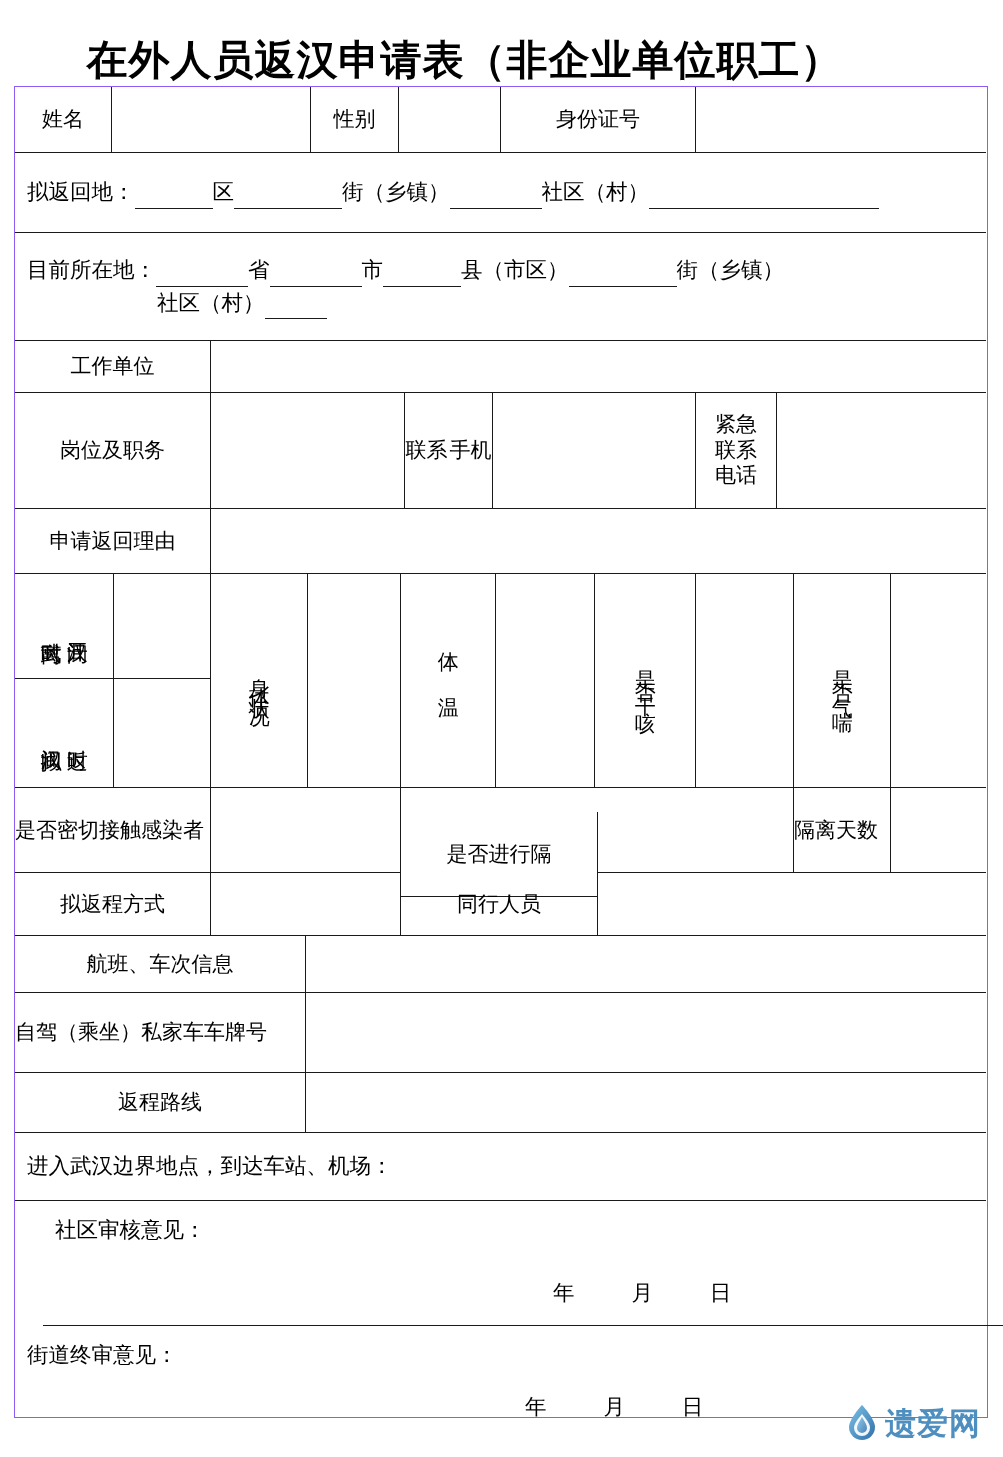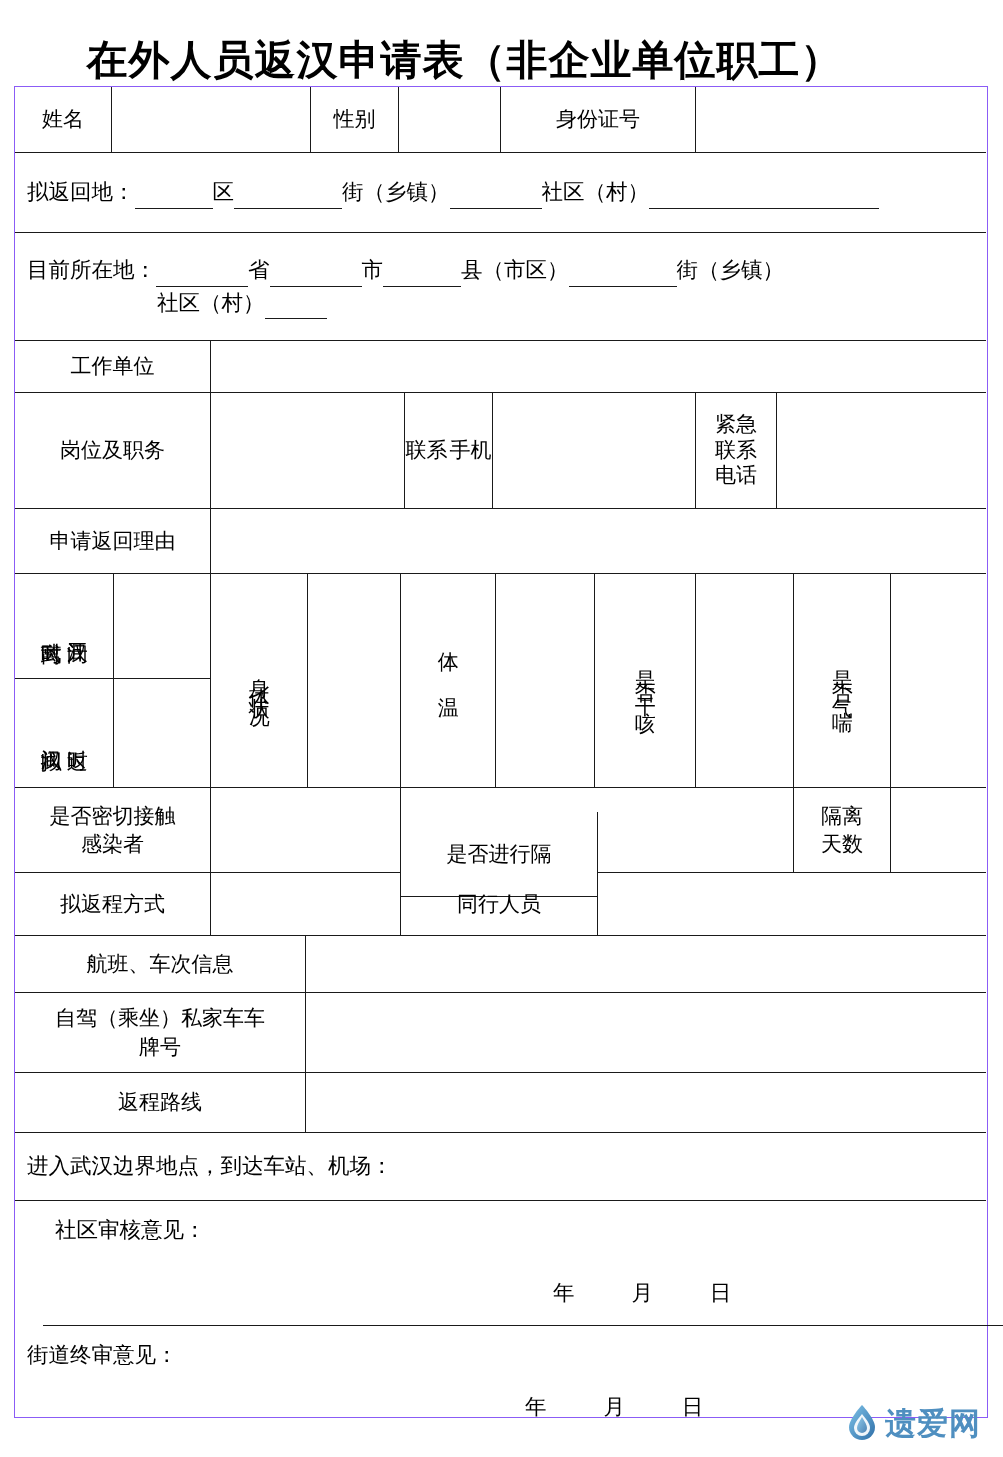--- a/index.html
+++ b/index.html
@@ -51,22 +51,22 @@
     display: flex;
     align-items: center;
     justify-content: center;
     font-size: 21px;
     line-height: 1.35;
     overflow: hidden;
   }
   .cell.no-r { border-right: none; }
   .cell.blank { }
   .cell.two-line {
-    flex-direction: column;
-    justify-content: center;
+    flex-direction: row;
+    justify-content: flex-start;
   }
 
   
   .freerow {
     position: absolute;
     box-sizing: border-box;
     border-bottom: 1.5px solid #1a1a1a;
     padding: 0 12px;
     font-size: 21.5px;
     line-height: 1.5;

